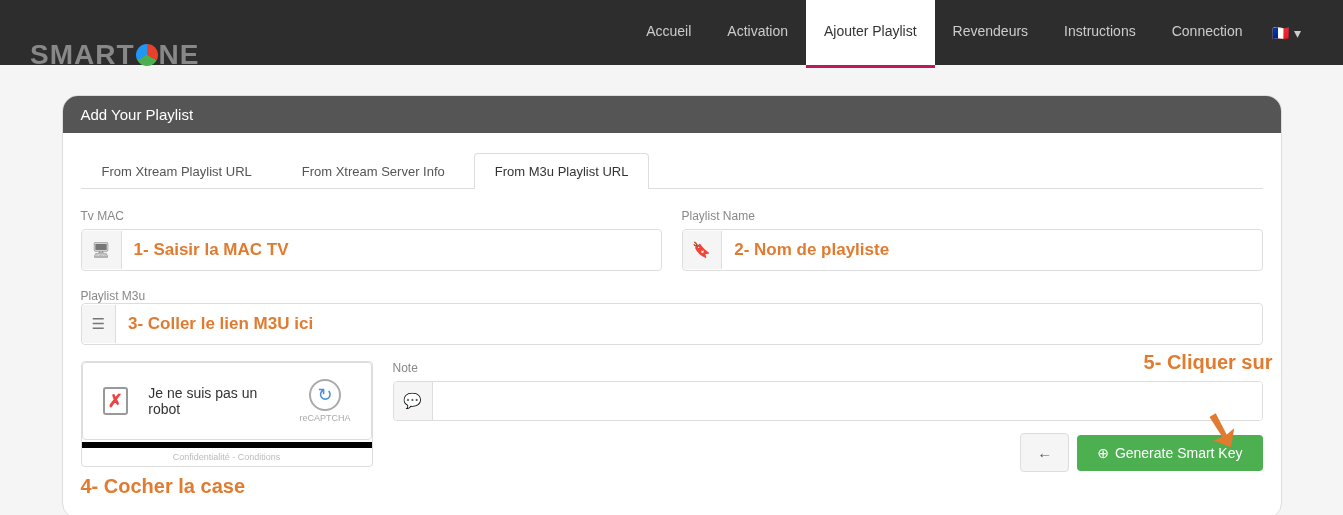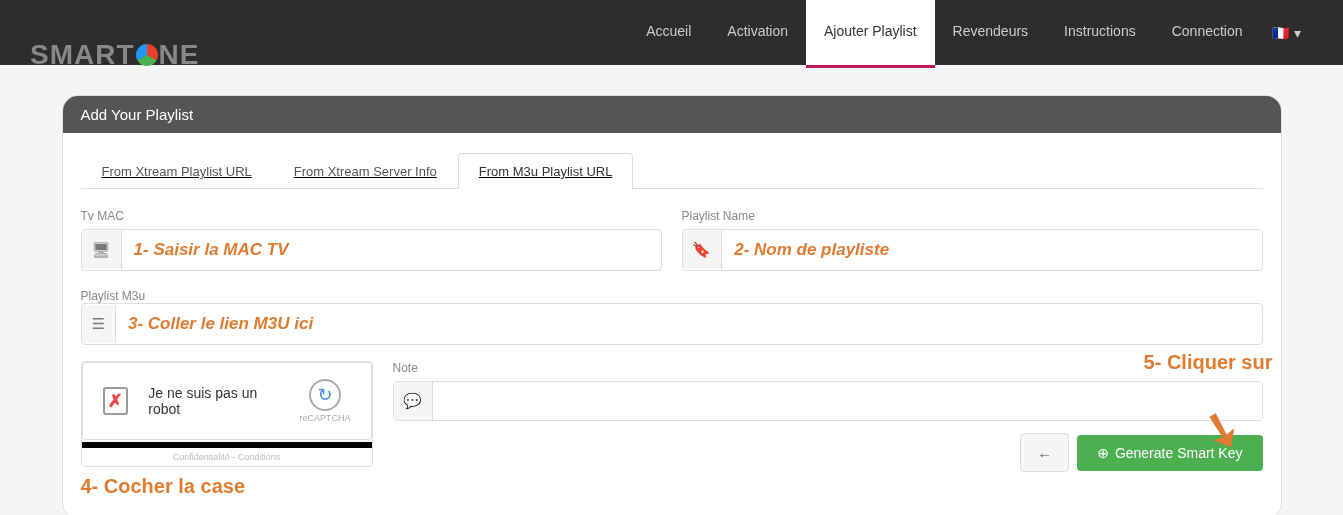--- a/index.html
+++ b/index.html
@@ -77,22 +77,21 @@
       padding: 10px 18px;
       font-size: 15px;
     }
     .card-body { padding: 20px 18px; }
 
     
     .tabs {
       display: flex;
       border-bottom: 1px solid #ddd;
       margin-bottom: 20px;
-      gap: 0;
-      text-decoration: underline;
+      gap: 8px;
     }
     .tab {
       padding: 10px 20px;
       cursor: pointer;
       border: 1px solid transparent;
       border-bottom: none;
       color: #555;
       font-size: 13px;
       background: transparent;
       border-radius: 4px 4px 0 0;
@@ -140,21 +139,20 @@
     }
     .input-field {
       flex: 1;
       border: none;
       outline: none;
       padding: 10px 12px;
       font-size: 17px;
       color: #e07b30;
       font-weight: 600;
       background: transparent;
-      font-style: italic;
     }
     .input-field::placeholder { color: #e07b30; font-weight: 600; }
 
     
     .m3u-row { margin-bottom: 16px; }
 
     
     .bottom-row {
       display: flex;
       align-items: flex-start;

